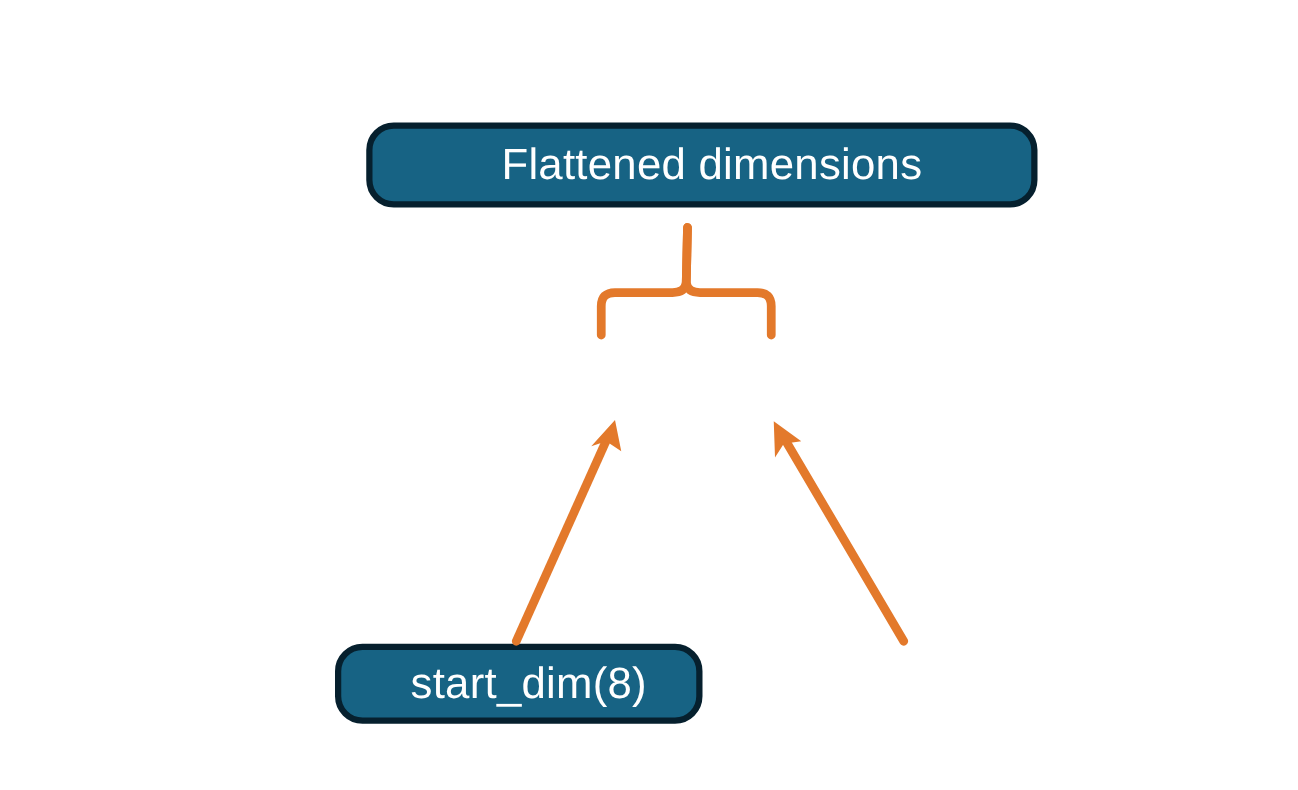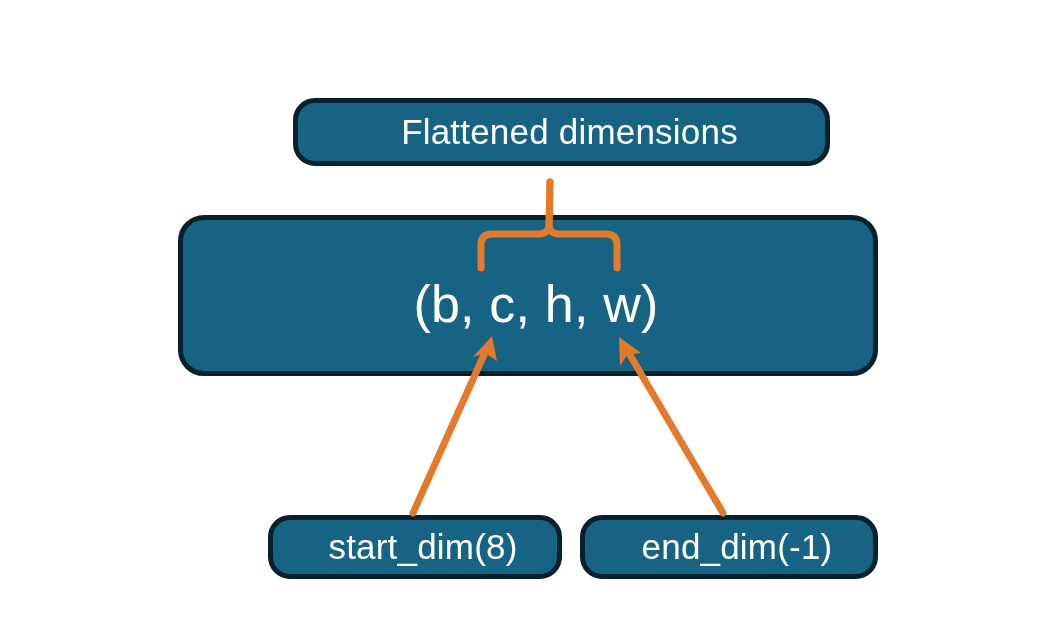--- a/index.html
+++ b/index.html
@@ -89,31 +89,25 @@
 </style>
 </head>
 <body>
 
 <div id="canvas">
 
   <div class="node" id="node-flattened">
     <span class="node-label">Flattened dimensions</span>
   </div>
 
-  <div class="node" id="node-shape">
-    <span class="shape-label">(b, c, h, w)</span>
-  </div>
 
   <div class="node" id="node-start-dim">
     <span class="node-label">start_dim(8)</span>
   </div>
 
-  <div class="node" id="node-end-dim">
-    <span class="node-label">end_dim(-1)</span>
-  </div>
 
   <svg id="overlay" viewBox="0 0 1038 632">
 
     <g>
       <path class="annot-path" d="M 481 268
                L 481 245
                Q 481 234 492 234
                L 538 234
                Q 548 234 549 226
                L 550 182"></path>

